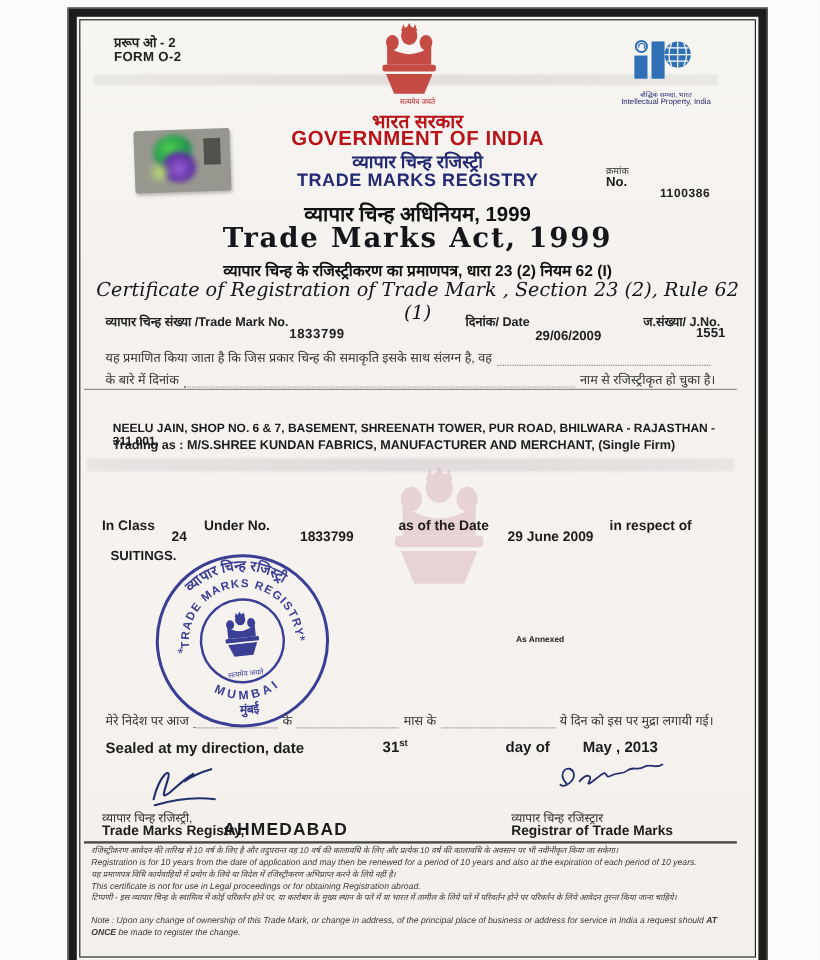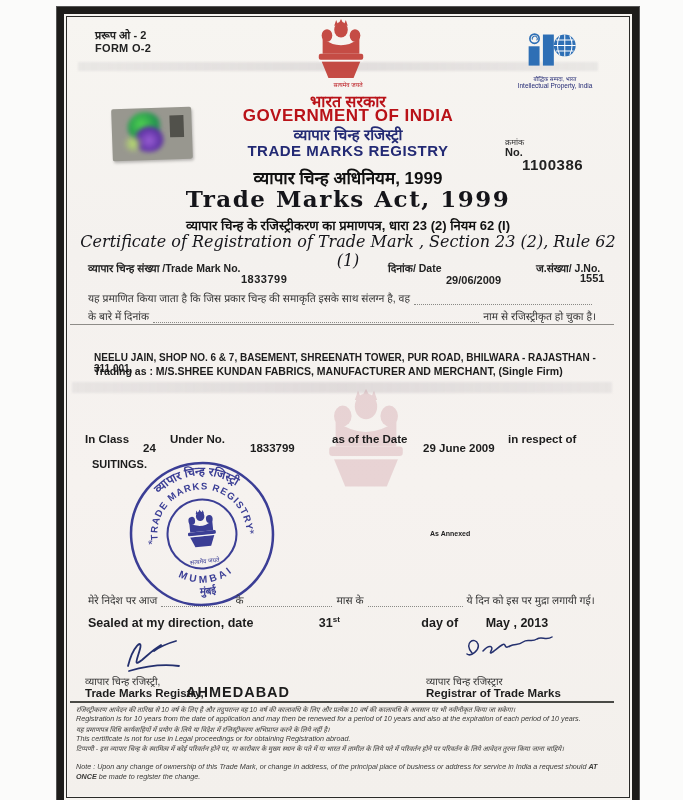--- a/index.html
+++ b/index.html
@@ -69,21 +69,21 @@
         <rect x="3" y="17" width="13" height="23" fill="#2e6fb5"></rect>
         <rect x="20" y="3" width="13" height="37" fill="#2e6fb5"></rect>
         <circle cx="46" cy="16" r="13" fill="#2e6fb5"></circle>
         <path d="M33 16 H59 M35.5 9.5 H56.5 M35.5 22.5 H56.5 M46 3 V29 M40 4.8 C36.5 12 36.5 20 40 27.2 M52 4.8 C55.5 12 55.5 20 52 27.2" stroke="#fff" stroke-width="1.2" fill="none"></path>
       </svg>
       <div class="abs navy" style="left:432px;top:57px;width:110px;text-align:center;font-size:5.5px">बौद्धिक सम्पदा, भारत</div>
       <div class="abs navy" style="left:432px;top:64px;width:110px;text-align:center;font-size:6.5px">Intellectual Property, India</div>
 
       <div class="abs" style="left:437px;top:118px;font-size:8px;color:#333">क्रमांक</div>
       <div class="abs b" style="left:437px;top:128px;font-size:11px;color:#222">No.</div>
-      <div class="abs b" style="left:454px;top:138px;font-size:15px;color:#222;letter-spacing:.5px">1100386</div>
+      <div class="abs b" style="left:482px;top:138px;font-size:10px;color:#222;letter-spacing:.5px">1100386</div>
 
       <div class="abs holo" style="left:44px;top:90px;width:80px;height:52px">
         <div class="holo-blob" style="left:16px;top:4px;width:34px;height:30px;background:radial-gradient(circle at 40% 40%,#4fd14f,#1f8f4f 60%,transparent 75%)"></div>
         <div class="holo-blob" style="left:22px;top:18px;width:30px;height:26px;background:radial-gradient(circle at 50% 55%,#9b5fd6,#5a2fa0 60%,transparent 78%)"></div>
         <div class="holo-blob" style="left:10px;top:26px;width:22px;height:18px;background:radial-gradient(circle,#b9e26a,transparent 70%)"></div>
         <div class="abs" style="left:58px;top:8px;width:14px;height:22px;background:#33332e;opacity:.7"></div>
       </div>
 
       <div class="abs ctr b" style="top:148px;font-size:17px;color:#111">व्यापार चिन्ह अधिनियम, 1999</div>
       <div class="abs ctr serif b" style="top:167px;font-size:23px;color:#15151a;letter-spacing:1.5px">Trade Marks Act, 1999</div>

